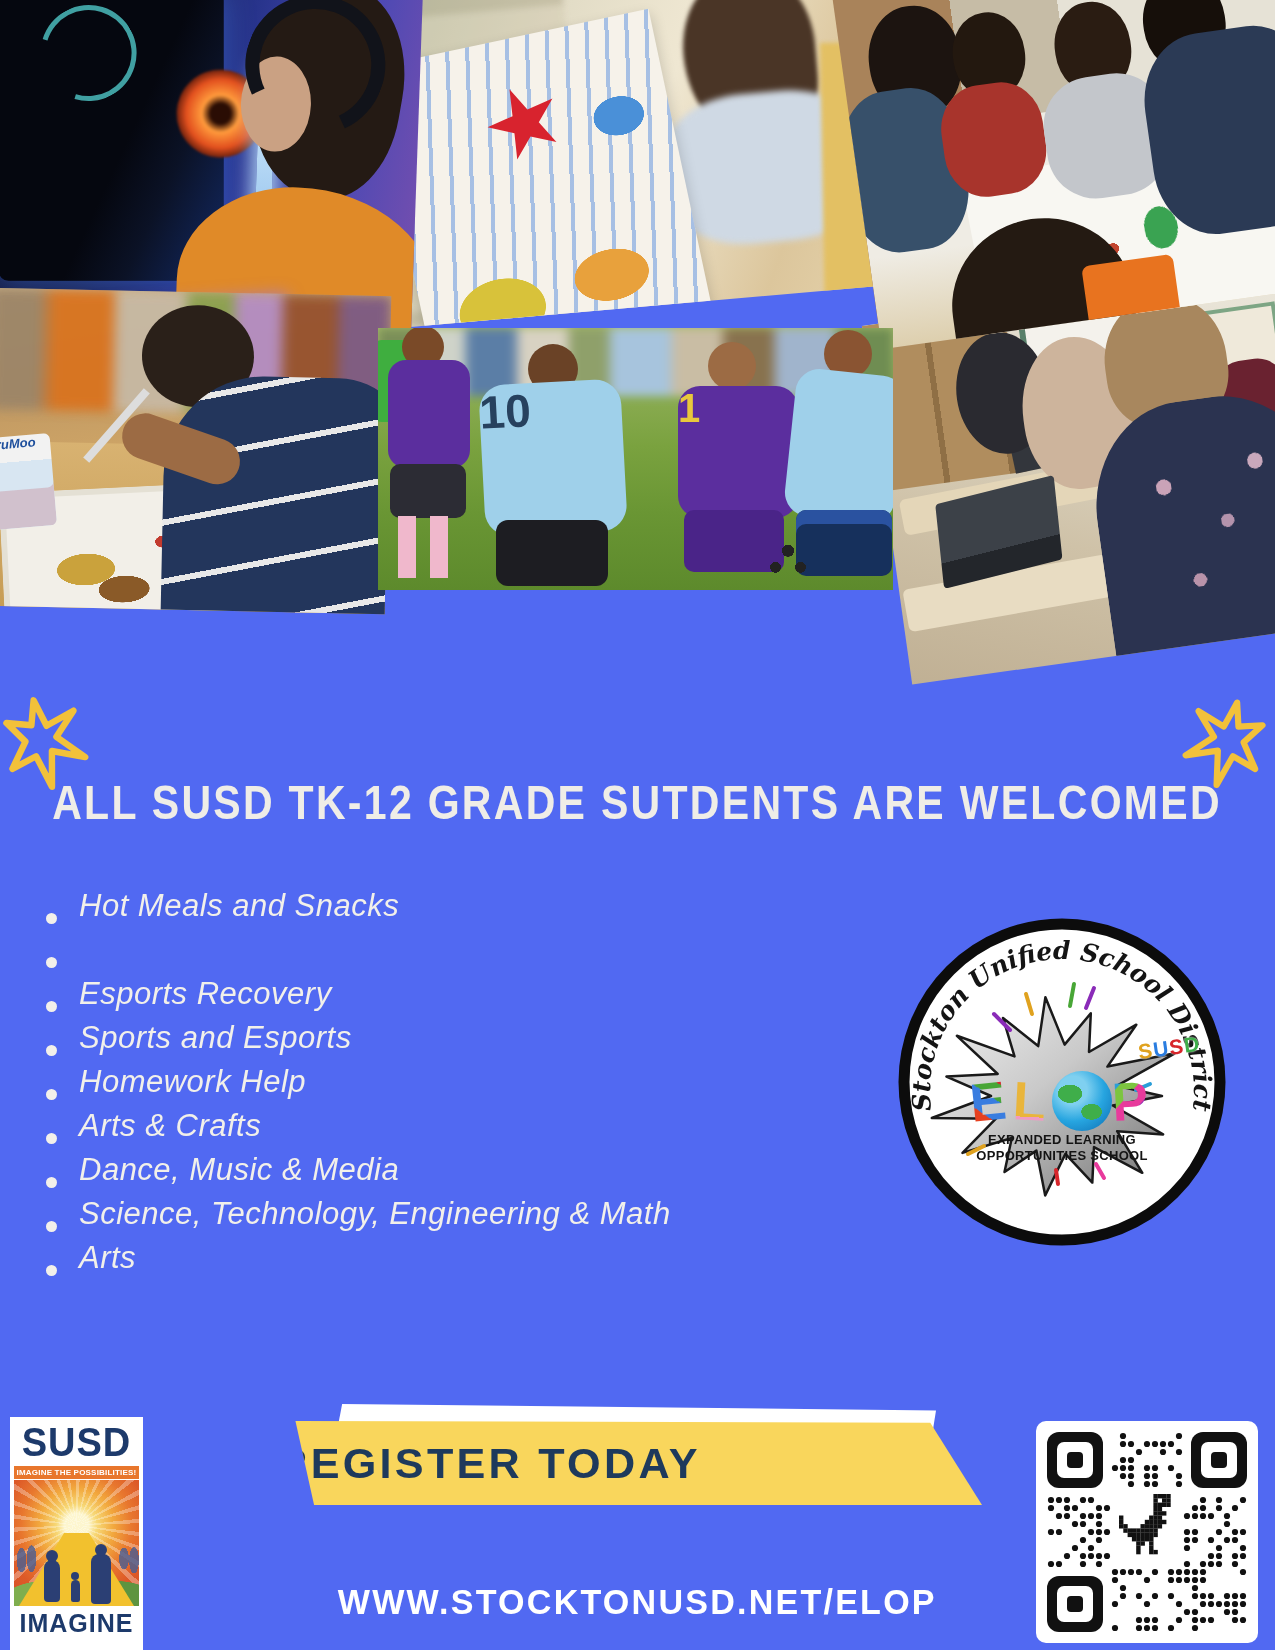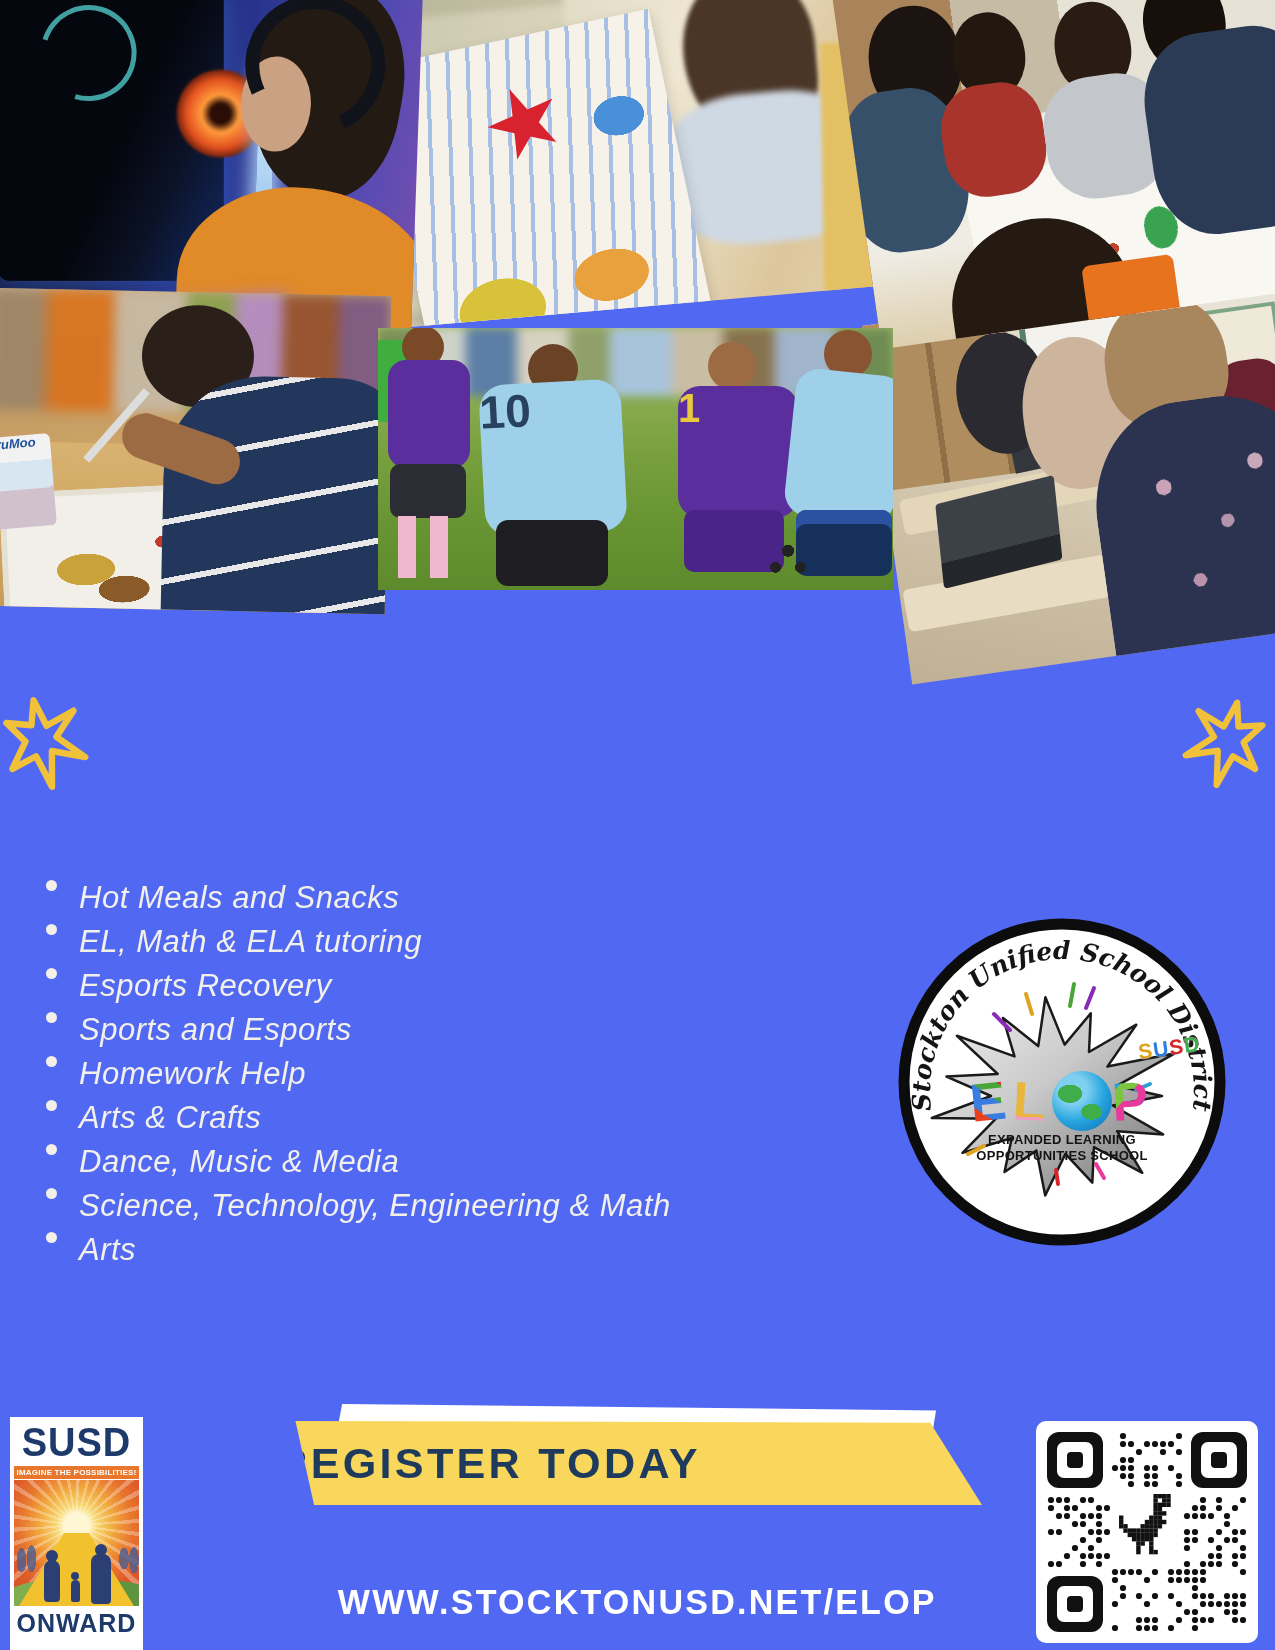--- a/index.html
+++ b/index.html
@@ -151,21 +151,21 @@
   .title span{display:inline-block;white-space:nowrap;color:#EFEDE7;
     font:800 66px "Liberation Sans",sans-serif;letter-spacing:4px;
     transform:scale(1.06,1.42);transform-origin:center top;}
   .subtitle{position:absolute;top:775px;left:0;width:100%;text-align:center;z-index:10;}
   .subtitle span{display:inline-block;white-space:nowrap;color:#EFEDE7;
     font:800 36px "Liberation Sans",sans-serif;letter-spacing:2px;
     transform:scale(1.14,1.32);transform-origin:center top;}
 
   
   .bullets{position:absolute;left:46px;top:880px;margin:0;padding:0;list-style:none;z-index:10;}
-  .bullets li{display:flex;align-items:flex-start;height:44px;color:#F2F0EA;
+  .bullets li{display:flex;align-items:flex-end;height:44px;color:#F2F0EA;
     font:italic 400 31px "Liberation Sans",sans-serif;letter-spacing:.5px;}
   .bullets .dot{width:11px;height:11px;border-radius:50%;background:#F2F0EA;margin-right:22px;flex:0 0 auto;}
 
   
   .star{position:absolute;z-index:8;}
   .star-left{left:4px;top:694px;transform:rotate(-12deg);}
   .star-right{left:1172px;top:696px;transform:rotate(14deg) scaleX(-1);}
 
   
   .elop{position:absolute;left:898px;top:918px;width:328px;height:328px;z-index:9;}
@@ -327,29 +327,29 @@
     <span class="cl-floral"></span>
   </div>
 
   <svg class="star star-left" width="92" height="96" viewBox="0 0 100 104">
     <path d="M42 4 L50 34 L82 24 L58 48 L84 76 L50 62 L42 100 L32 64 L4 72 L24 46 L8 22 L34 30 Z" fill="none" stroke="#F2C13A" stroke-width="7" stroke-linejoin="round"></path>
   </svg>
   <svg class="star star-right" width="96" height="92" viewBox="0 0 100 104">
     <path d="M42 4 L50 34 L82 24 L58 48 L84 76 L50 62 L42 100 L32 64 L4 72 L24 46 L8 22 L34 30 Z" fill="none" stroke="#F2C13A" stroke-width="7" stroke-linejoin="round"></path>
   </svg>
 
+  <div class="subtitle"><span>ALL SUSD TK-12 GRADE SUTDENTS ARE WELCOMED</span></div>
 
   <ul class="bullets">
     <li>
         <span class="dot"></span>
         <span>Hot Meals and Snacks</span>
       </li>
     <li>
         <span class="dot"></span>
-        <span>EL, Math &amp; ELA tutoring</span>
       </li>
     <li>
         <span class="dot"></span>
         <span>Esports Recovery</span>
       </li>
     <li>
         <span class="dot"></span>
         <span>Sports and Esports</span>
       </li>
     <li>
@@ -415,21 +415,21 @@
     <div class="susd-name">SUSD</div>
     <div class="susd-tagline">IMAGINE THE POSSIBILITIES!</div>
     <div class="susd-art">
       <span class="susd-hills"></span>
       <span class="susd-path"></span>
       <span class="susd-crowd"></span>
       <span class="susd-fig fig-a"></span>
       <span class="susd-fig fig-b"></span>
       <span class="susd-fig fig-c"></span>
     </div>
-    <div class="susd-onward">ONWARD</div>
+    <div class="susd-onward">IMAGINE</div>
   </div>
 
   <div class="ribbon-white"></div>
   <div class="ribbon-yellow">
     <span>REGISTER TODAY</span>
   </div>
 
   <div class="website"><span>WWW.STOCKTONUSD.NET/ELOP</span></div>
 
   <div class="qr">

